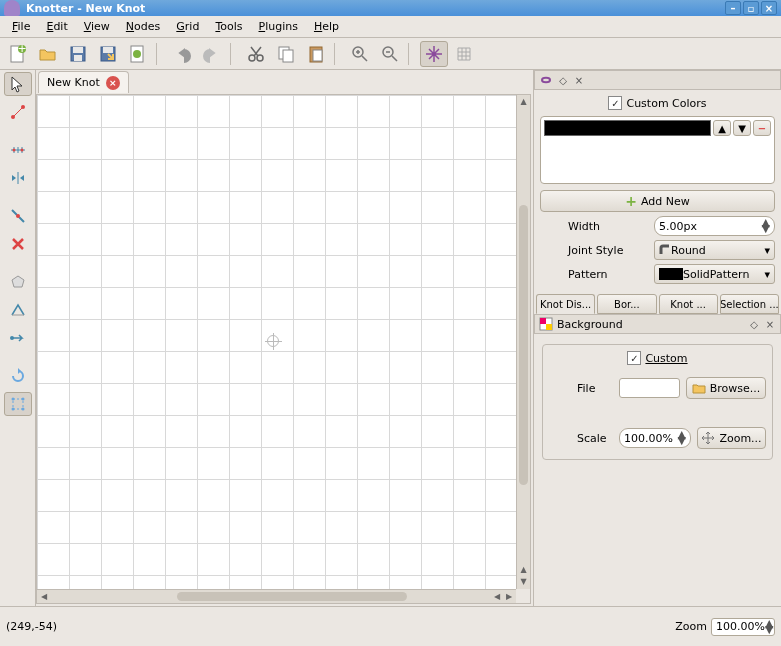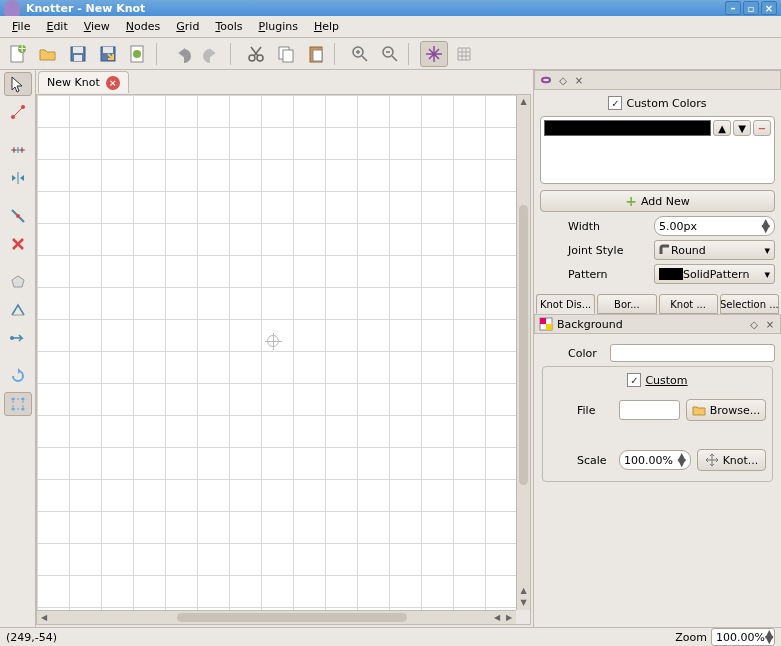--- a/index.html
+++ b/index.html
@@ -53,21 +53,21 @@
 .form-row label { width: 80px; margin-left: 28px; }
 .form-row .field { flex: 1; height: 20px; border: 1px solid #b0a898; background: #fff; border-radius: 9px; display: flex; align-items: center; padding: 0 4px; justify-content: space-between; }
 .form-row .combo { flex: 1; height: 20px; border: 1px solid #b0a898; background: linear-gradient(#f5f2ee,#e0dbd3); border-radius: 3px; display: flex; align-items: center; padding: 0 4px; justify-content: space-between; cursor: pointer; }
 .spin { display: flex; flex-direction: column; font-size: 6px; line-height: 6px; color: #555; }
 .tabs-row { display: flex; gap: 2px; padding: 0 2px; }
 .ptab { flex: 1; height: 20px; border: 1px solid #b0a898; background: linear-gradient(#f5f2ee,#e0dbd3); border-radius: 3px 3px 0 0; display: flex; align-items: center; justify-content: center; cursor: pointer; font-size: 10px; overflow: hidden; white-space: nowrap; padding: 0 19px; }
 .ptab.active { background: #ebe7e2; border-bottom-color: #ebe7e2; }
 .color-field { flex: 1; height: 18px; background: #fff; border: 1px solid #b0a898; border-radius: 3px; }
 .group-box { border: 1px solid #c0bab2; border-radius: 4px; margin: 4px 2px; padding: 6px; position: relative; }
 .file-field { flex: 1; height: 20px; background: #fff; border: 1px solid #b0a898; border-radius: 3px; }
-.statusbar { height: 19px; background: #ebe7e2; border-top: 1px solid #c0bab2; display: flex; align-items: center; padding: 0 6px; }
+.statusbar { height: 40px; background: #ebe7e2; border-top: 1px solid #c0bab2; display: flex; align-items: center; padding: 0 6px; }
 .statusbar .coords { flex: 1; }
 .statusbar .zoom-field { width: 64px; height: 18px; border: 1px solid #b0a898; background: #fff; border-radius: 3px; display: flex; align-items: center; padding: 0 4px; justify-content: space-between; margin-left: 4px; }
 svg { display: block; }
 </style>
 </head>
 <body>
 
 <div class="window">
   <div class="titlebar">
     <div class="app-icon"></div>
@@ -352,24 +352,20 @@
         <svg width="14" height="14">
             <rect x="1" y="1" width="12" height="12" fill="#fff" stroke="#888"></rect>
             <rect x="1" y="1" width="6" height="6" fill="#e06"></rect>
             <rect x="7" y="7" width="6" height="6" fill="#fc0"></rect>
           </svg>
         <span class="ptitle">Background</span>
         <span class="pbtn">◇</span>
         <span class="pbtn">×</span>
       </div>
       <div class="panel-body" style="flex:1">
-        <div class="form-row">
-          <label style="width:36px">Color</label>
-          <div class="color-field"></div>
-        </div>
         <div class="group-box">
           <div class="chk-row" style="margin-bottom:12px">
             <span class="chk">✓</span>
             <span><u>Custom</u></span>
           </div>
           <div class="form-row">
             <label style="width:36px">File</label>
             <div class="file-field"></div>
             <div class="wide-btn" style="width:80px">
               <svg width="14" height="14">
@@ -385,21 +381,21 @@
               <span>100.00%</span>
               <span class="spin">
                   <span>▲</span>
                   <span>▼</span>
                 </span>
             </div>
             <div class="wide-btn" style="flex:1">
               <svg width="14" height="14">
                   <path d="M7 1v12M1 7h12M7 1l-2 2m2-2l2 2M7 13l-2-2m2 2l2-2M1 7l2-2m-2 2l2 2M13 7l-2-2m2 2l-2 2" stroke="#777" fill="none"></path>
                 </svg>
-              <span>Knot...</span>
+              <span>Zoom...</span>
             </div>
           </div>
         </div>
       </div>
     </div>
   </div>
 
   <div class="statusbar">
     <span class="coords">(249,-54)</span>
     <span>Zoom</span>

